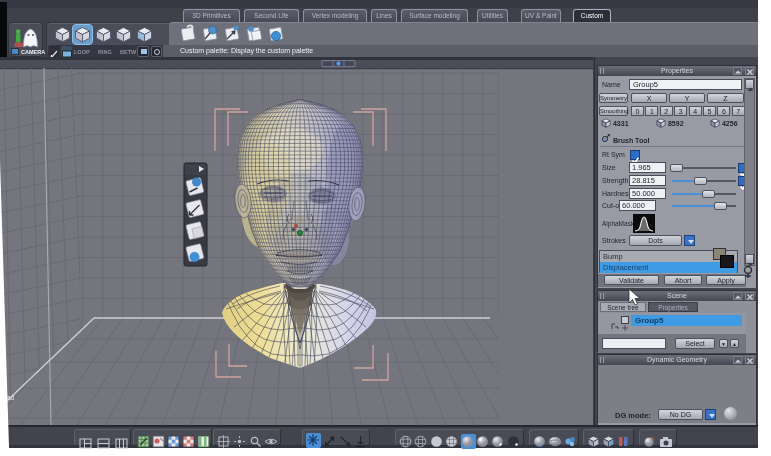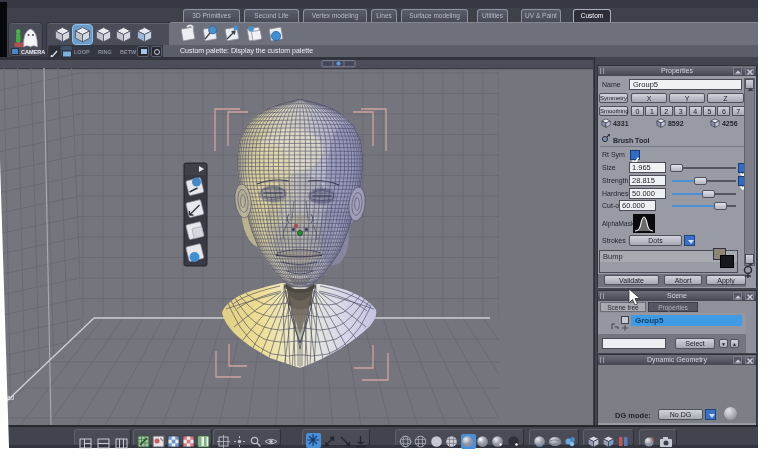--- a/index.html
+++ b/index.html
@@ -649,20 +649,21 @@
   <div class="lbl" style="left:4px;top:144px;font-size:6.5px">AlphaMask</div>
   <div style="position:absolute;left:35px;top:138px;width:22px;height:19px;background:#0a0a0c">
     <svg width="22" height="19" viewBox="0 0 22 19">
               <path d="M2,17 Q7,17 8,9 Q9.5,3 11,3 Q12.5,3 14,9 Q15,17 20,17" stroke="#e8e8e8" stroke-width="1.2" fill="#6a6a6a"></path>
             </svg></div>
   <div class="lbl" style="left:4px;top:161px">Strokes</div>
   <div class="btn" style="left:31px;top:159px;width:53px;height:11px">Dots</div>
   <div class="drop" style="left:86px;top:159px"></div>
   <div style="position:absolute;left:1px;top:174px;width:139px;height:23px;border:1px solid #4a4c58">
     <div style="position:absolute;left:0;top:0;width:100%;height:11px;background:#a8aab2;color:#2a2c36;font-size:7.5px;line-height:11px;padding-left:3px">Bump</div>
+    <div style="position:absolute;left:0;top:11px;width:100%;height:11px;background:#3f9be4;color:#16436e;font-size:7.5px;line-height:11px;padding-left:3px">Displacement</div>
   </div>
   <div style="position:absolute;left:115px;top:172px;width:13px;height:12px;background:#8d8575;border:1px solid #30323c;z-index:3"></div>
   <div style="position:absolute;left:122px;top:179px;width:14px;height:13px;background:#17181c;border:1px solid #000;z-index:3"></div>
   <div style="position:absolute;left:144px;top:189px;z-index:3"><svg width="13" height="15" viewBox="0 0 13 15">
               <circle cx="6" cy="5" r="3.5" fill="none" stroke="#2c2e38" stroke-width="1.5"></circle>
               <path d="M6,8.5 L6,13 M3,11 L9,11" stroke="#2c2e38" stroke-width="1.5"></path>
             </svg></div>
   <div style="position:absolute;left:0;top:198px;width:148px;height:13px;background:#70727e"></div>
   <div class="btn" style="left:6px;top:199px;width:55px;height:10px">Validate</div>
   <div class="btn" style="left:66px;top:199px;width:38px;height:10px">Abort</div>

